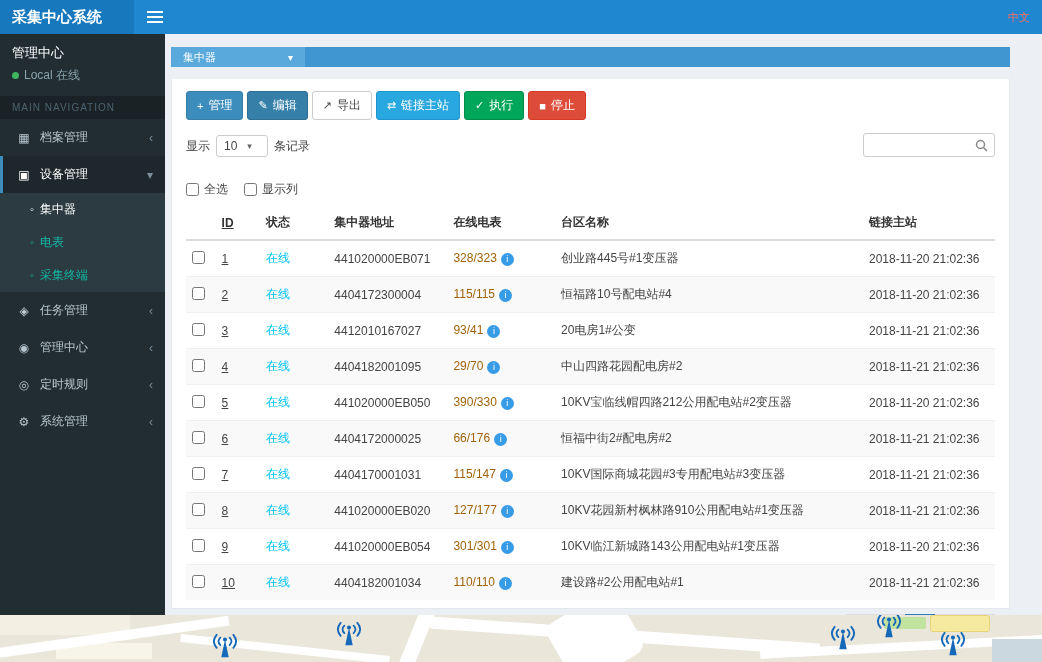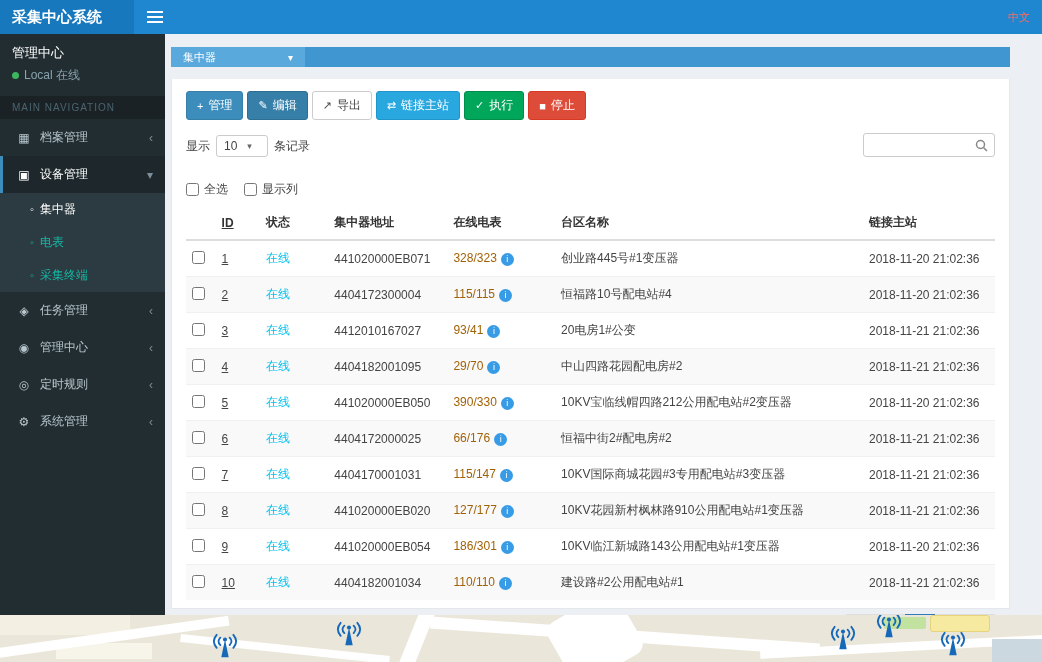--- a/index.html
+++ b/index.html
@@ -312,21 +312,21 @@
                 <td class="col-addr">441020000EB020</td>
                 <td class="col-meters"><span class="meters">127/177</span><span class="info-icon">i</span></td>
                 <td class="col-station">10KV花园新村枫林路910公用配电站#1变压器</td>
                 <td class="col-time">2018-11-21 21:02:36</td>
               </tr>
               <tr>
                 <td class="col-cb"><input type="checkbox" style=""></td>
                 <td class="col-id">9</td>
                 <td class="col-status"><a class="status-link">在线</a></td>
                 <td class="col-addr">441020000EB054</td>
-                <td class="col-meters"><span class="meters">186/301</span><span class="info-icon">i</span></td>
+                <td class="col-meters"><span class="meters">301/301</span><span class="info-icon">i</span></td>
                 <td class="col-station">10KV临江新城路143公用配电站#1变压器</td>
                 <td class="col-time">2018-11-20 21:02:36</td>
               </tr>
               <tr>
                 <td class="col-cb"><input type="checkbox" style=""></td>
                 <td class="col-id">10</td>
                 <td class="col-status"><a class="status-link">在线</a></td>
                 <td class="col-addr">4404182001034</td>
                 <td class="col-meters"><span class="meters">110/110</span><span class="info-icon">i</span></td>
                 <td class="col-station">建设路#2公用配电站#1</td>

